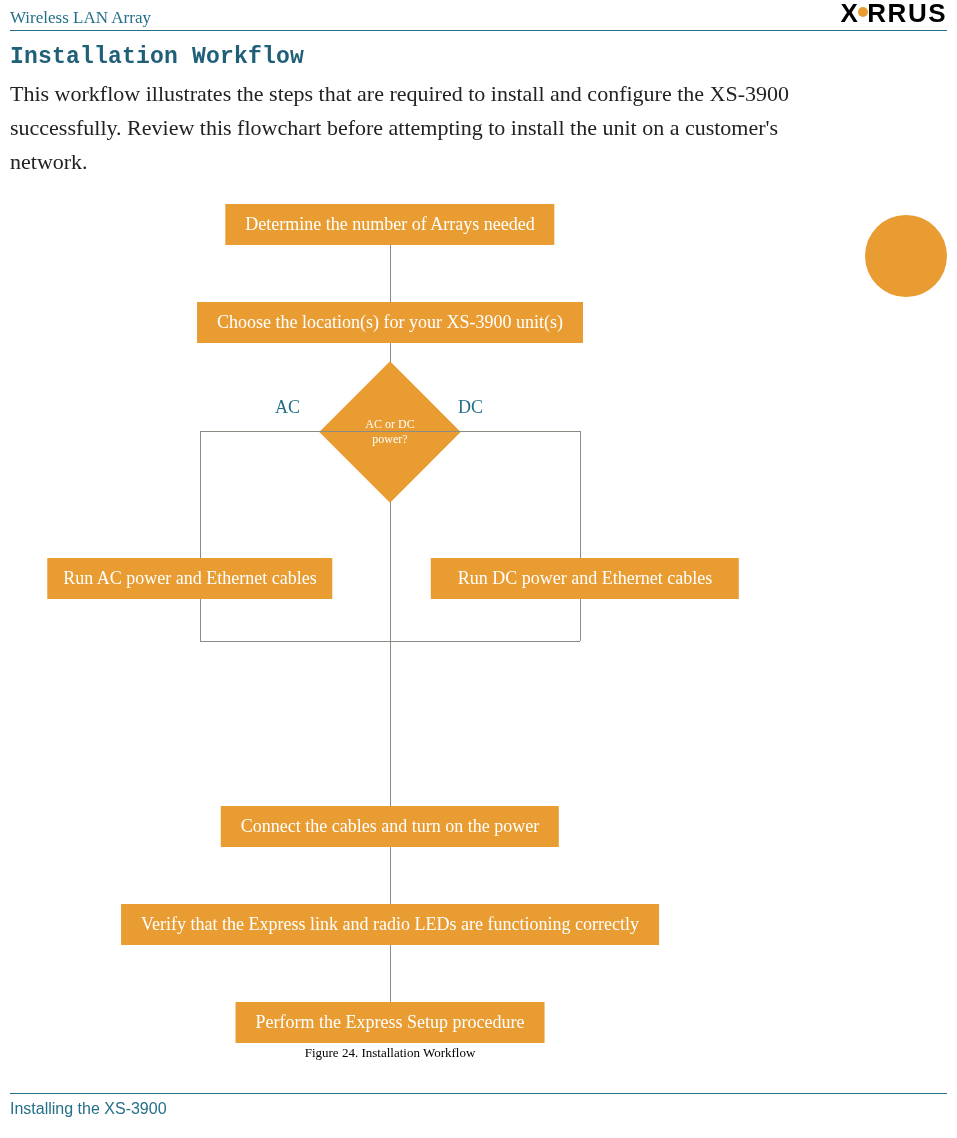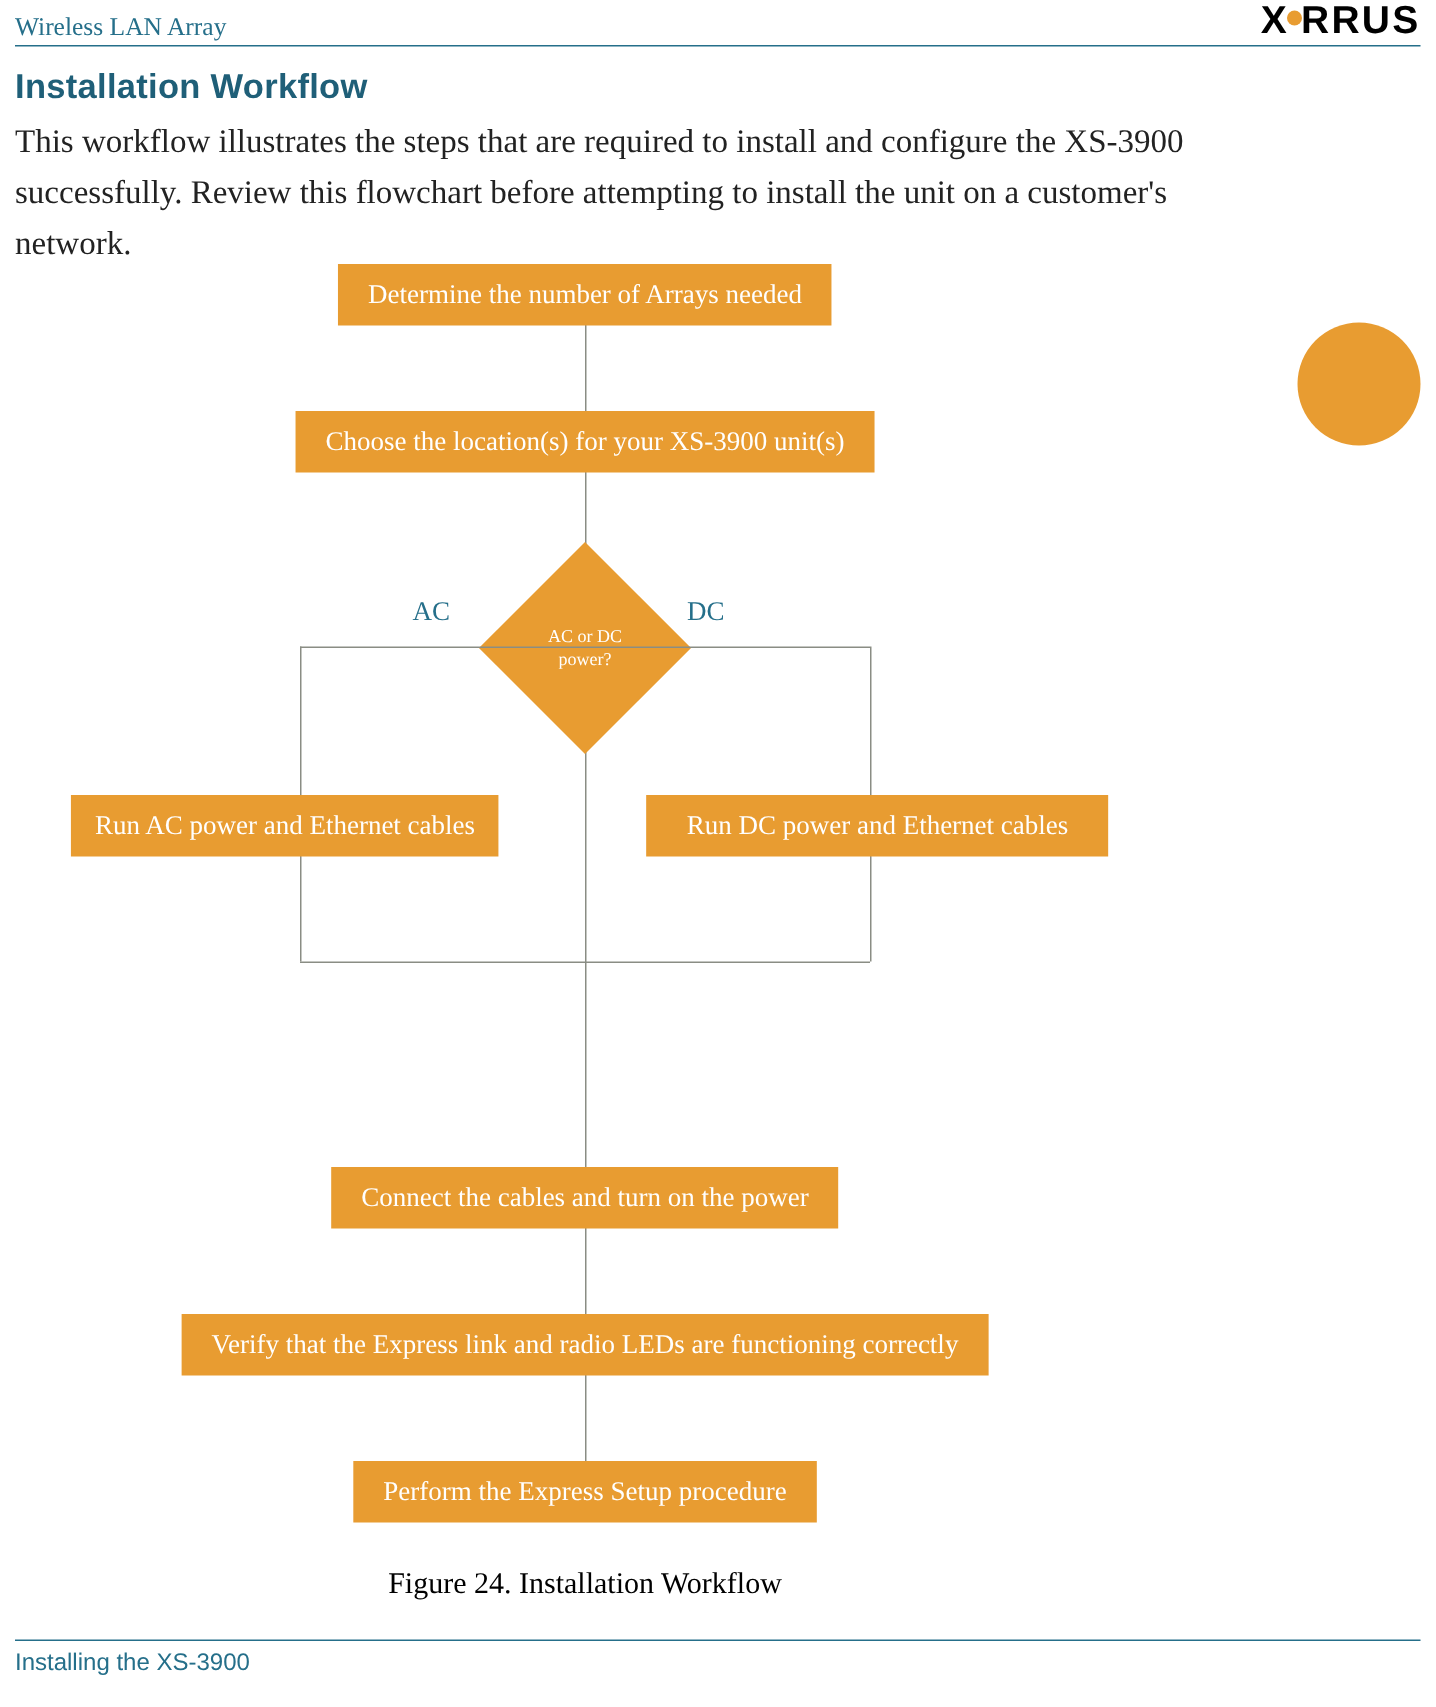--- a/index.html
+++ b/index.html
@@ -56,21 +56,21 @@
     left:10px;right:10px;top:30px;
     border:none;border-top:1px solid var(--teal);
     margin:0;
   }
 
   .h1{
     position:absolute;
     left:10px;top:44px;
     color:var(--teal-dark);
     font-size:23px;
-    font-family:Liberation Sans, sans-serif;
+    font-family:Liberation Mono, monospace;
     font-weight:600;
     letter-spacing:.2px;
     text-align:right;
   }
   .intro{
     position:absolute;
     left:10px;top:77px;
     width:780px;
     font-size:22px;
     line-height:1.55;
@@ -90,20 +90,21 @@
   }
   .box{
     position:absolute;
     background:var(--orange);
     color:#fff;
     font-size:18px;
     text-align:center;
     padding:10px 20px;
     white-space:nowrap;
     transform:translateX(-50%);
+    margin-top:28px;
   }
   .box.nowide{white-space:normal}
   .vline{position:absolute;background:var(--line);width:1px;}
   .hline{position:absolute;background:var(--line);height:1px;}
   .diamond-wrap{
     position:absolute;
     left:50%;
     transform:translateX(-50%);
     width:140px;height:140px;
   }
@@ -127,21 +128,21 @@
     position:absolute;
     color:var(--teal);
     font-size:18px;
   }
 
   .caption{
     position:absolute;
     left:0;width:780px;
     top:875px;
     text-align:center;
-    font-size:20px;
+    font-size:13px;
     color:#000;
   }
 
   .footer-rule{
     position:absolute;
     left:10px;right:10px;top:1093px;
     border:none;border-top:1px solid var(--teal);
     margin:0;
   }
   .footer-left{

